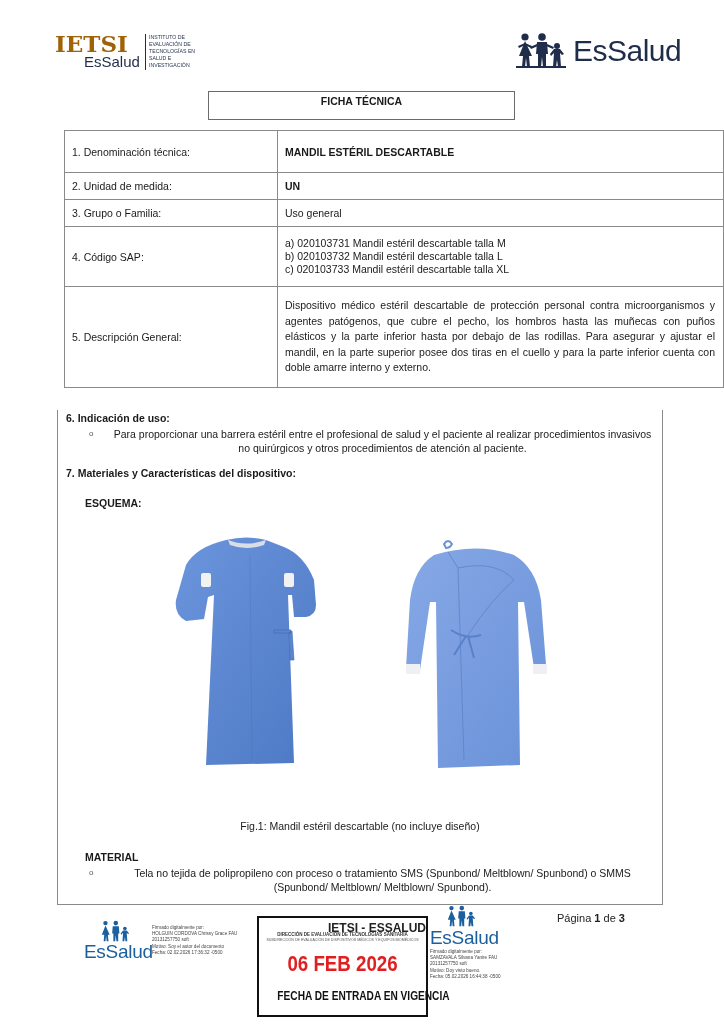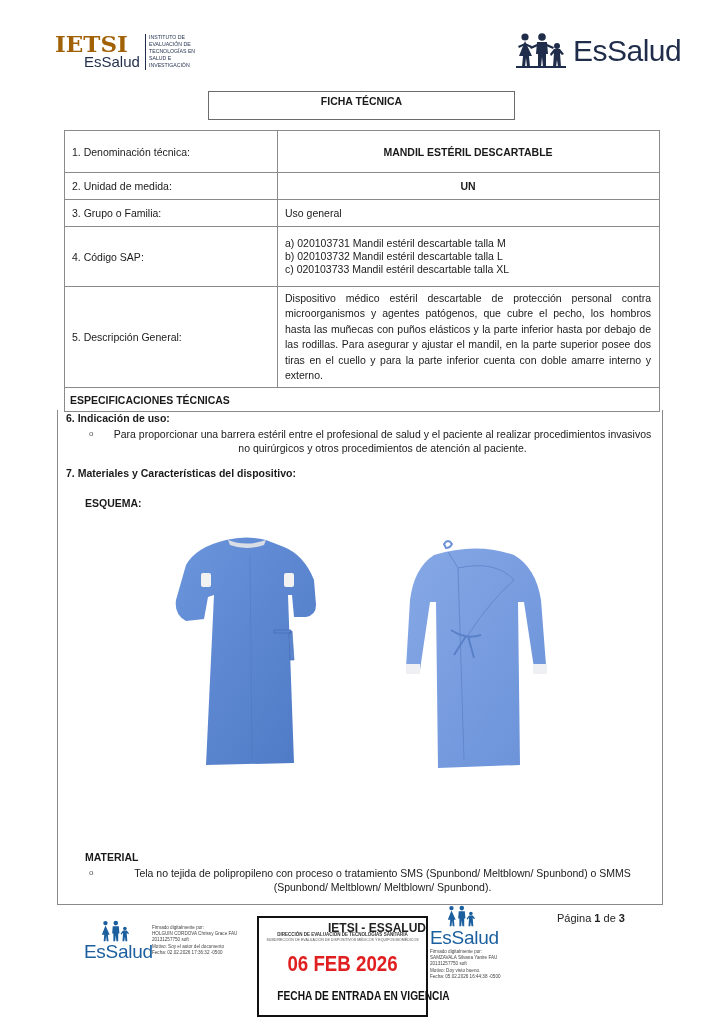--- a/index.html
+++ b/index.html
@@ -14,27 +14,27 @@
   .ietsi-desc { position: absolute; left: 94px; top: 2px; font-size: 5.2px; line-height: 7px; color: #1f2d4a; text-transform: uppercase; width: 60px; }
 
   .essalud-logo { position: absolute; left: 516px; top: 30px; width: 160px; height: 40px; }
   .essalud-figures { position: absolute; left: 0; top: 2px; width: 56px; height: 36px; }
   .essalud-word { position: absolute; left: 57px; top: 3px; font-size: 30px; color: #1f2d4a; line-height: 36px; letter-spacing: -0.5px; }
 
   .title-box { position: absolute; left: 208px; top: 91px; width: 307px; height: 29px; border: 1px solid #6b6b6b; }
   .title-text { position: absolute; left: 0; right: 0; top: 3px; text-align: center; font-size: 10.5px; font-weight: bold; }
 
   
-  .spec-table { position: absolute; left: 64px; top: 130px; width: 596px; border-collapse: collapse; font-size: 10.5px; }
+  .spec-table { position: absolute; left: 64px; top: 130px; width: 660px; border-collapse: collapse; font-size: 10.5px; }
   .spec-table td { border: 1px solid #8a8a8a; vertical-align: middle; }
   .spec-table td.lbl { width: 213px; padding-left: 7px; }
   .spec-table td.val { padding-left: 7px; padding-right: 8px; }
   .row1 { height: 42px; } .row2 { height: 27px; } .row3 { height: 27px; }
   .row4 { height: 60px; } .row5 { height: 101px; } .row6 { height: 24px; }
-  .bold { font-weight: bold; text-align: center; }
+  .bold { font-weight: bold; }
   .sap-list div { line-height: 13px; }
   .desc { text-align: justify; line-height: 15.5px; }
   .specs-header { font-weight: bold; padding-left: 5px; }
 
   
   .content-box { position: absolute; left: 57px; top: 410px; width: 606px; height: 495px; border: 1px solid #8a8a8a; border-top: none; }
   .sec-heading { position: absolute; left: 8px; font-size: 10.5px; font-weight: bold; }
   .bullet-row { position: absolute; left: 31px; right: 8px; font-size: 10.5px; line-height: 14px; }
   .bullet { position: absolute; left: 0; top: 0; font-size: 8px; color: #555; }
   .bullet-text { margin-left: 22px; text-align: center; }
@@ -110,23 +110,20 @@
     <td class="lbl">4.  Código SAP:</td>
     <td class="val sap-list">
       <div>a)  020103731 Mandil estéril descartable talla M</div>
       <div>b)  020103732 Mandil estéril descartable talla L</div>
       <div>c)  020103733 Mandil estéril descartable talla XL</div>
     </td>
   </tr>
   <tr class="row5">
     <td class="lbl">5.  Descripción General:</td>
     <td class="val desc">Dispositivo médico estéril descartable de protección personal contra microorganismos y agentes patógenos, que cubre el pecho, los hombros hasta las muñecas con puños elásticos y la parte inferior hasta por debajo de las rodillas. Para asegurar y ajustar el mandil, en la parte superior posee dos tiras en el cuello y para la parte inferior cuenta con doble amarre interno y externo.</td>
-  </tr>
-  <tr class="row6">
-    <td colspan="2" class="specs-header">ESPECIFICACIONES TÉCNICAS</td>
   </tr>
 </tbody>
   </table>
 
 <div class="content-box">
   <div class="sec-heading" style="top:2px;">6.  Indicación de uso:</div>
   <div class="bullet-row" style="top:17px;">
     <span class="bullet">o</span>
     <div class="bullet-text">Para proporcionar una barrera estéril entre el profesional de salud y el paciente al realizar procedimientos invasivos no quirúrgicos y otros procedimientos de atención al paciente.</div>
   </div>
@@ -157,20 +154,21 @@
     </defs>
     <path d="M48 4 Q52 -2 56 4 Q54 8 50 8 Z" fill="none" stroke="#6f93d6" stroke-width="2"></path>
     <path d="M38 15 Q80 2 118 15 Q140 28 145 60 L150 125 L138 128 L128 62 L122 62 L124 225 L42 228 L40 62 L34 62 L24 130 L10 128 L14 60 Q18 28 38 15 Z" fill="url(#gb)"></path>
     <path d="M52 12 L62 28 L68 220" stroke="#5d83c8" stroke-width="0.8" fill="none"></path>
     <path d="M62 28 Q100 20 118 40 Q95 60 72 95" stroke="#5d83c8" stroke-width="0.8" fill="none"></path>
     <path d="M55 90 Q70 100 85 95 M70 96 L58 115 M72 96 L78 118" stroke="#5a80c7" stroke-width="2" fill="none"></path>
     <rect x="10" y="124" width="14" height="10" fill="#eef0f3"></rect>
     <rect x="137" y="124" width="14" height="10" fill="#eef0f3"></rect>
   </svg>
 
+  <div class="fig-caption">Fig.1: Mandil estéril descartable (no incluye diseño)</div>
   <div class="material-heading">MATERIAL</div>
   <div class="bullet-row" style="top:456px;">
     <span class="bullet">o</span>
     <div class="bullet-text">Tela no tejida de polipropileno con proceso o tratamiento SMS (Spunbond/ Meltblown/ Spunbond) o SMMS (Spunbond/ Meltblown/ Meltblown/ Spunbond).</div>
   </div>
 </div>
 
 <div class="page-num">
   <span>Página</span>
   <b>1</b>

